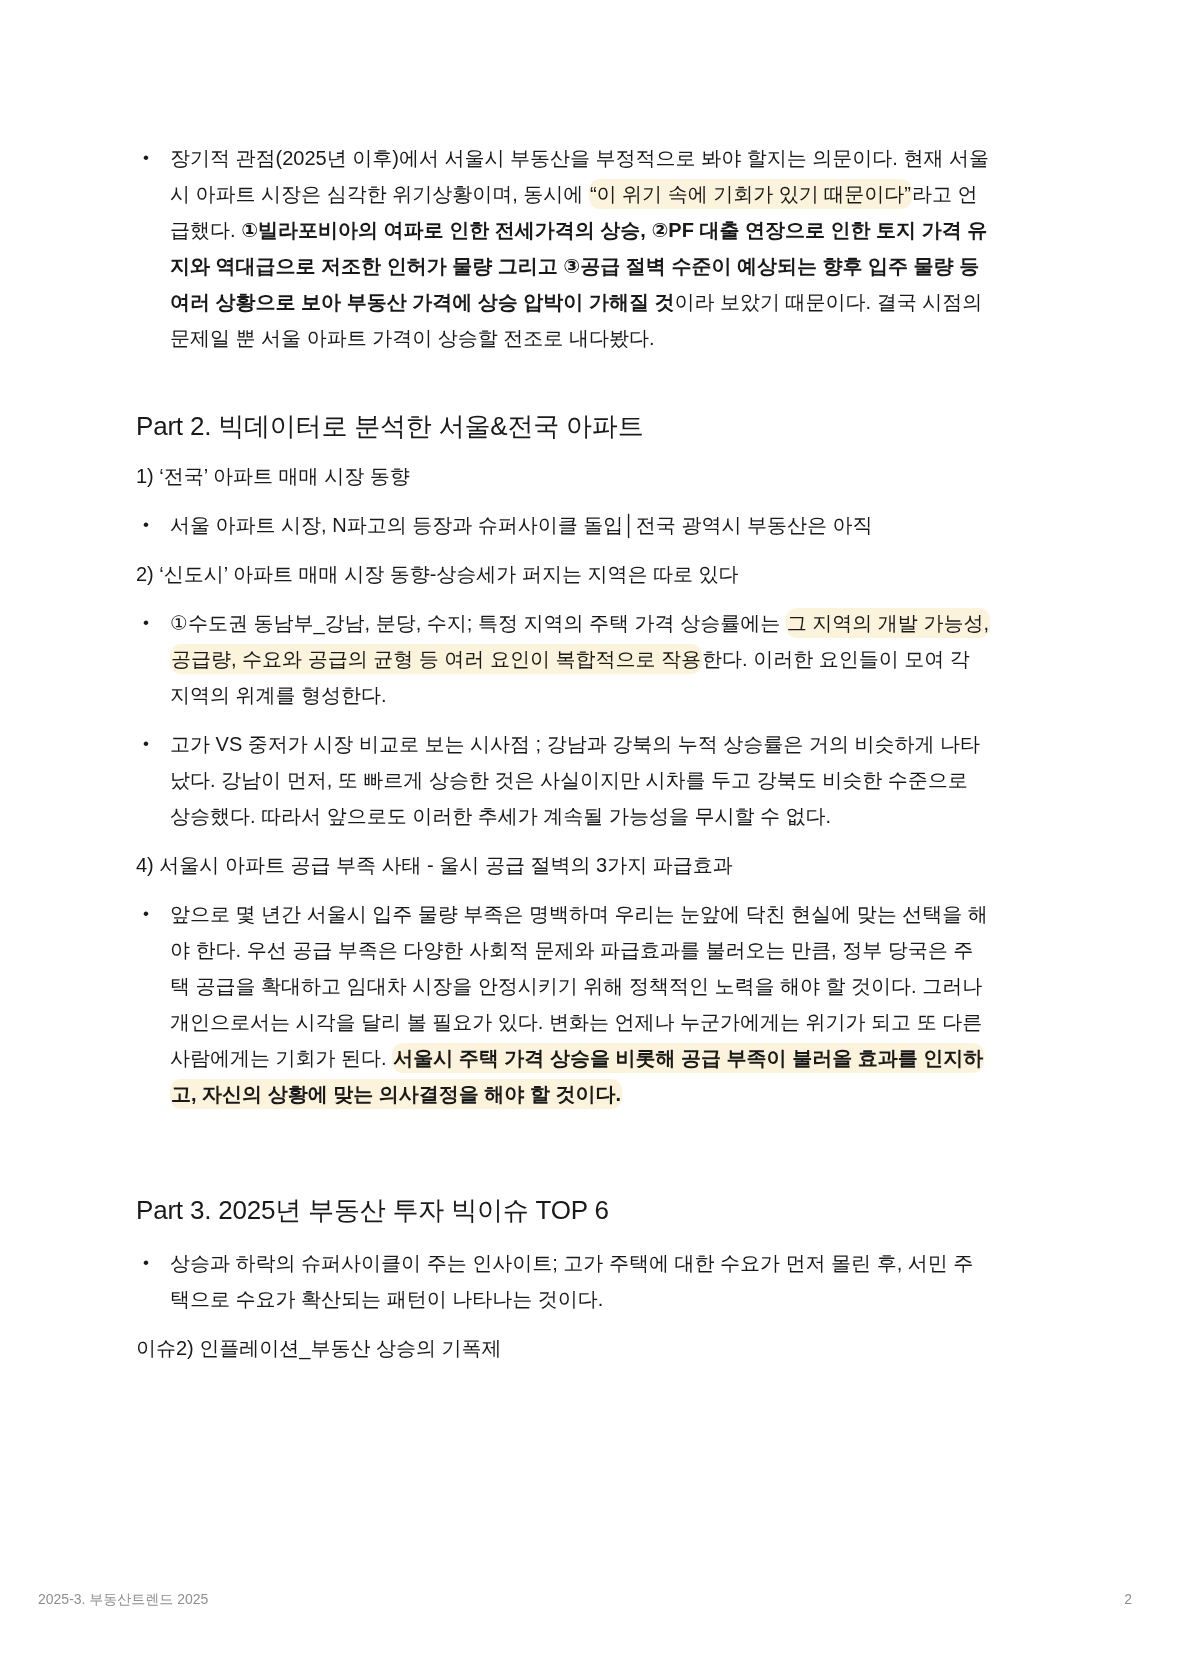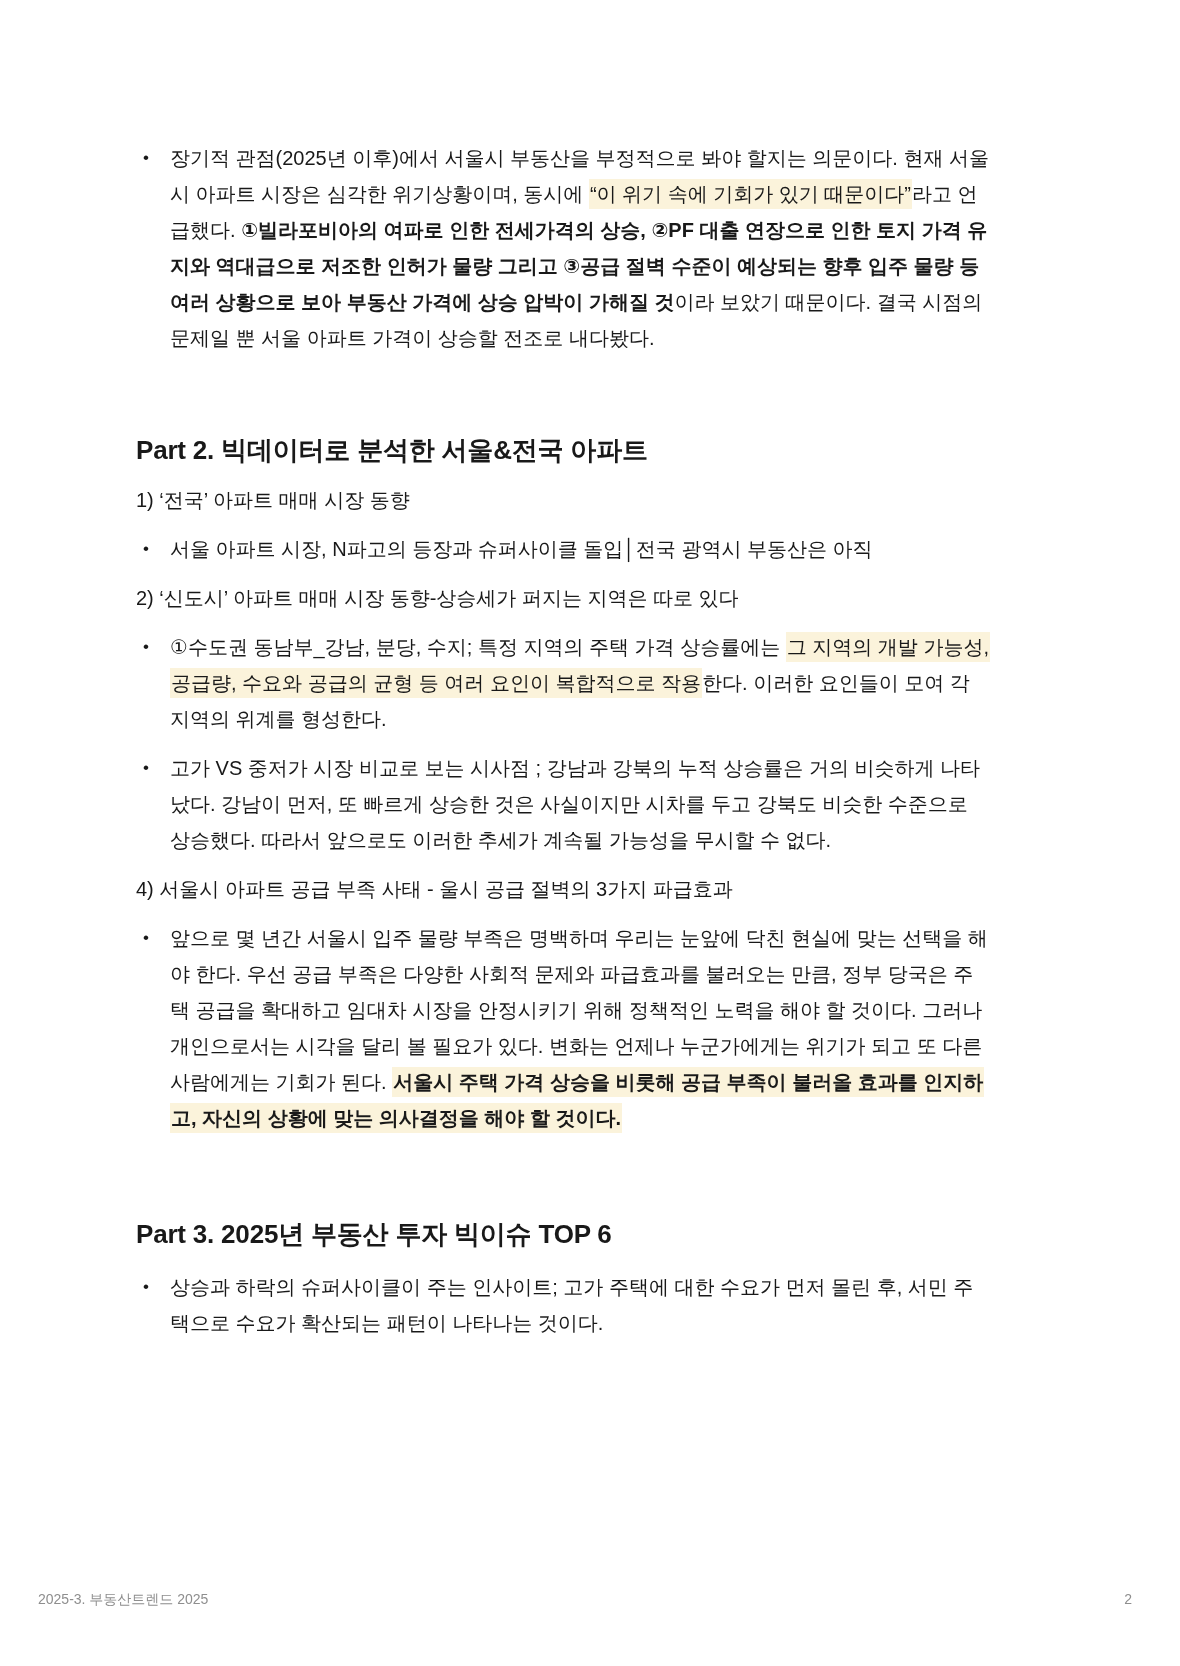--- a/index.html
+++ b/index.html
@@ -28,30 +28,31 @@
     padding-left:7px;
     box-sizing:border-box;
     line-height:36px;
   }
   .bullet .btxt{flex:1;}
   .intro{margin:0;}
   p.num{margin:13px 0 0 0;}
   p.num.after-h2{margin-top:10px;}
   h2{
     font-size:26px;
-    font-weight:700;
+    font-weight:400;
     line-height:44px;
-    margin:72px 0 0 0;
+    margin:48px 0 0 0;
     letter-spacing:-0.2px;
   }
   h2.part3{margin-top:76px;}
   .hl{
     background:var(--hl);
     padding:4px 1px;
     box-decoration-break:clone;
+    border-radius:11px;
     -webkit-box-decoration-break:clone;
   }
   .b{font-weight:700;}
   .b.hl{background:var(--hl);}
   .footer{
     position:absolute;
     left:38px;right:48px;top:1590px;
     display:flex;justify-content:space-between;
     font-size:14px;line-height:18px;
     color:var(--foot);
@@ -98,19 +99,20 @@
   </div>
 
   <h2 class="part3">Part 3. 2025년 부동산 투자 빅이슈 TOP 6</h2>
 
 
   <div class="bullet">
     <span class="marker">•</span>
     <div class="btxt"><span>상승과 하락의 슈퍼사이클이 주는 인사이트; 고가 주택에 대한 수요가 먼저 몰린 후, 서민 주택으로 수요가 확산되는 패턴이 나타나는 것이다.</span></div>
   </div>
 
+  <p class="num">이슈2) 인플레이션_부동산 상승의 기폭제</p>
 
 </div>
 
 <div class="footer">
   <span>2025-3. 부동산트렌드 2025</span>
   <span>2</span>
 </div>
 
 </body></html>

